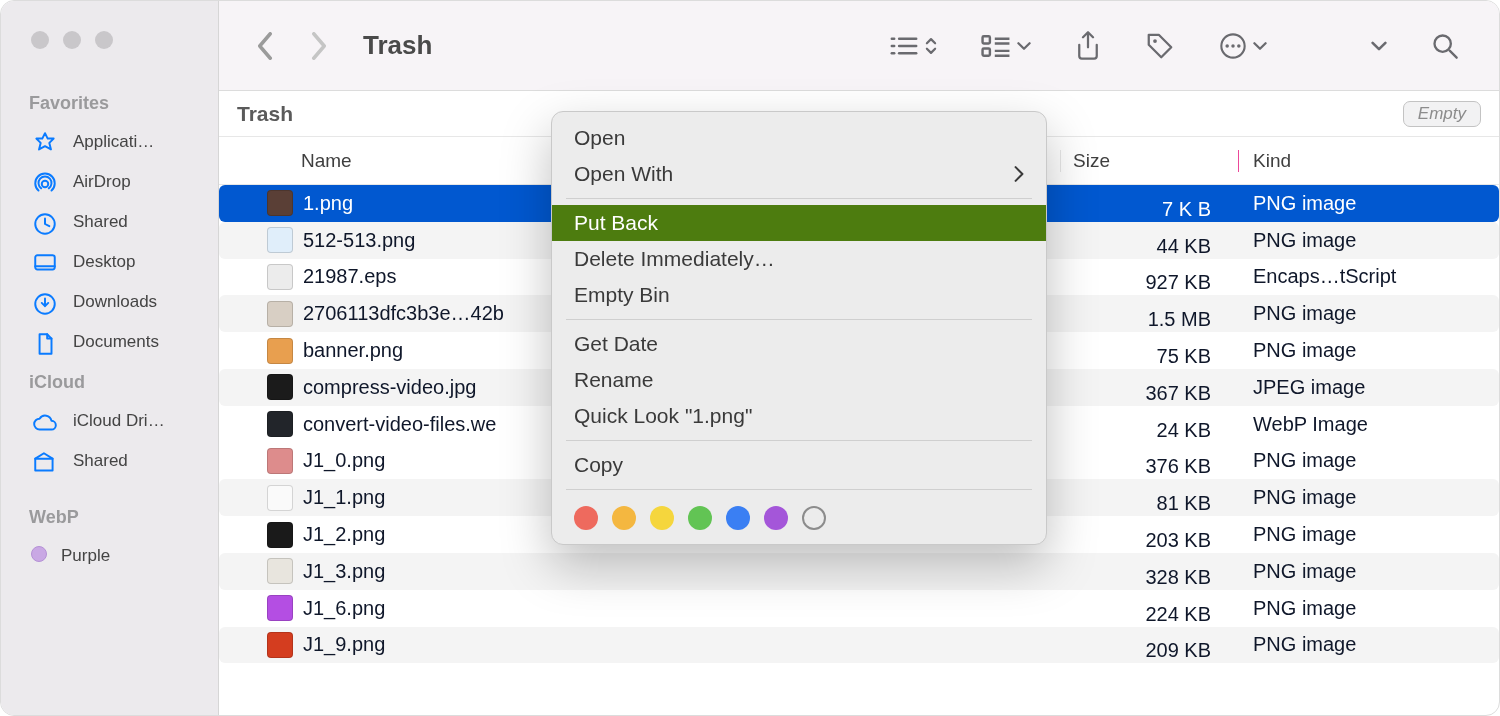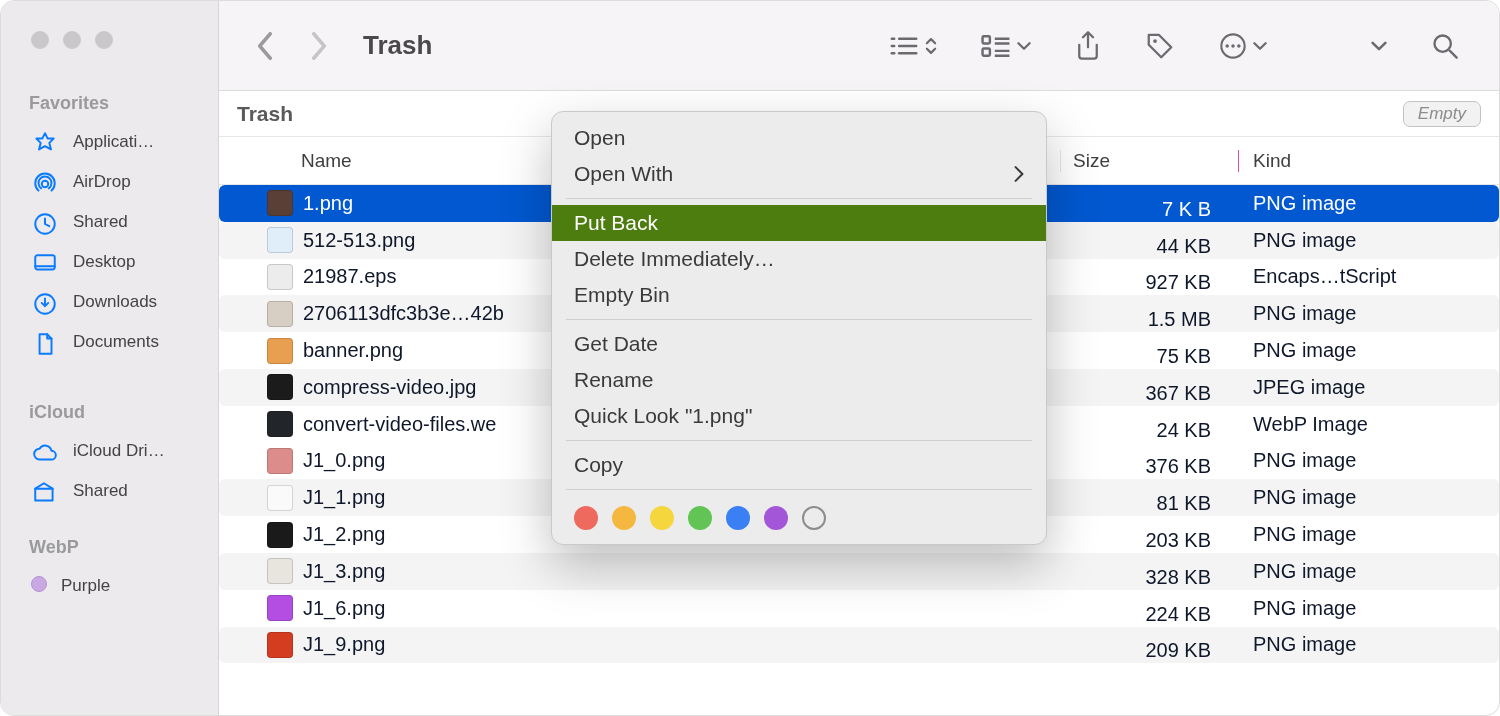--- a/index.html
+++ b/index.html
@@ -273,21 +273,21 @@
           <span class="sidebar-icon">
             <svg width="26" height="26" viewBox="0 0 24 24">
               <path d="M7 3h7l4 4v14H7V3z" stroke="#0a7bff" stroke-width="1.8" fill="none" stroke-linecap="round" stroke-linejoin="round"></path>
               <path d="M14 3v4h4" stroke="#0a7bff" stroke-width="1.8" fill="none" stroke-linecap="round" stroke-linejoin="round"></path>
             </svg>
           </span>
           <span class="label">Documents</span>
         </div>
       </div>
 
-    <div class="section-header" style="margin-top:32px;">iCloud</div>
+    <div class="section-header" style="margin-top:2px;">iCloud</div>
     <div id="icloud-list">
         <div class="sidebar-item">
           <span class="sidebar-icon">
             <svg width="26" height="26" viewBox="0 0 24 24">
               <path d="M7 18a5 5 0 010-10 6 6 0 0111 2 4 4 0 010 8H7z" stroke="#0a7bff" stroke-width="1.8" fill="none" stroke-linecap="round" stroke-linejoin="round"></path>
             </svg>
           </span>
           <span class="label">iCloud Dri…</span>
         </div>
         <div class="sidebar-item">

